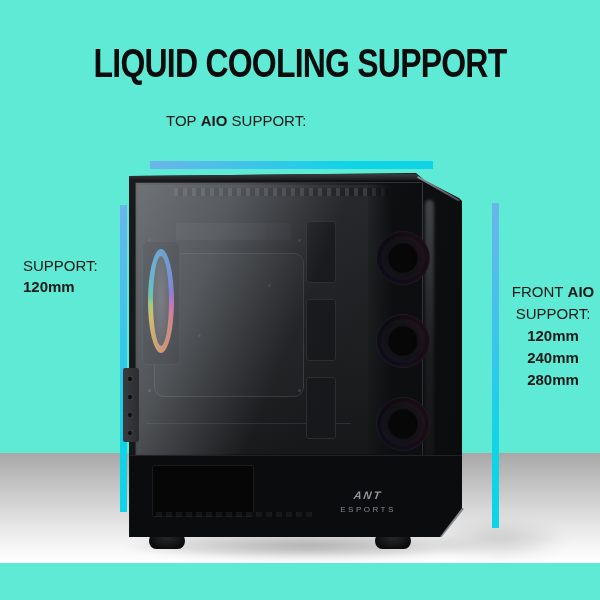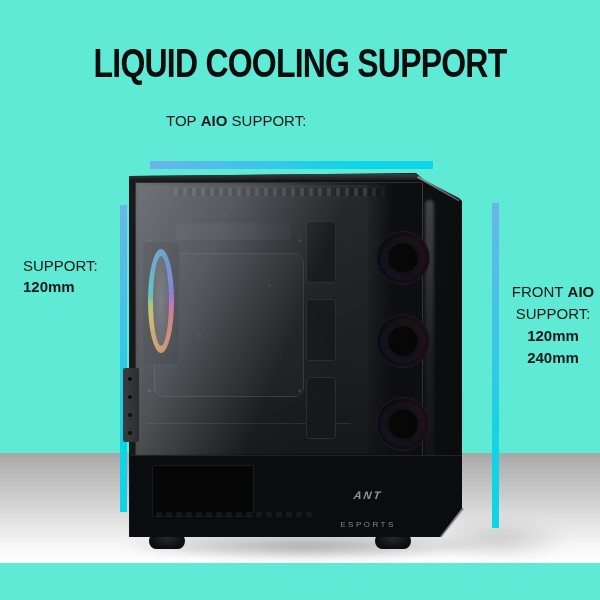--- a/index.html
+++ b/index.html
@@ -89,21 +89,21 @@
 
   
   .shroud{position:absolute;left:17px;top:283px;width:332px;height:82px;background:#0b0c0d;
      border-top:1px solid #202225;}
   .psu-recess{position:absolute;left:22px;top:9px;width:100px;height:50px;background:#060607;
      border:1px solid #1a1b1d;border-radius:2px;}
   .recess-vent{position:absolute;left:26px;top:56px;width:160px;height:5px;opacity:.5;
      background:repeating-linear-gradient(90deg,#232426 0 6px,#0b0c0d 6px 10px);}
   .brand{position:absolute;left:196px;top:33px;width:84px;text-align:center;color:#92959a;}
   .brand-name{font-size:11px;font-weight:800;font-style:italic;letter-spacing:2px;transform:skewX(-8deg);}
-  .brand-sub{font-size:8px;letter-spacing:2.5px;color:#85888d;margin-top:19px;}
+  .brand-sub{font-size:8px;letter-spacing:2.5px;color:#85888d;margin-top:4px;}
 
   
   .foot{position:absolute;top:361px;width:36px;height:16px;z-index:1;border-radius:8px/9px;
      background:radial-gradient(ellipse at 50% 30%,#27282b,#0b0c0d 72%);}
   .foot1{left:36px;} .foot2{left:262px;}
 </style>
 </head>
 <body>
 
 <div class="page">
@@ -132,20 +132,21 @@
   </div>
 
   <div class="ann ann-front">
     <div>
       <span class="w-reg">FRONT</span>
       <span class="w-bold">AIO</span>
     </div>
     <div class="w-reg">SUPPORT:</div>
     <div class="val">120mm</div>
     <div class="val">240mm</div>
+    <div class="val">280mm</div>
   </div>
 
   <div class="case">
     <div class="foot foot1"></div>
     <div class="foot foot2"></div>
 
     <div class="case-body">
       <div class="top-strip"></div>
       <div class="front-highlight"></div>
 

